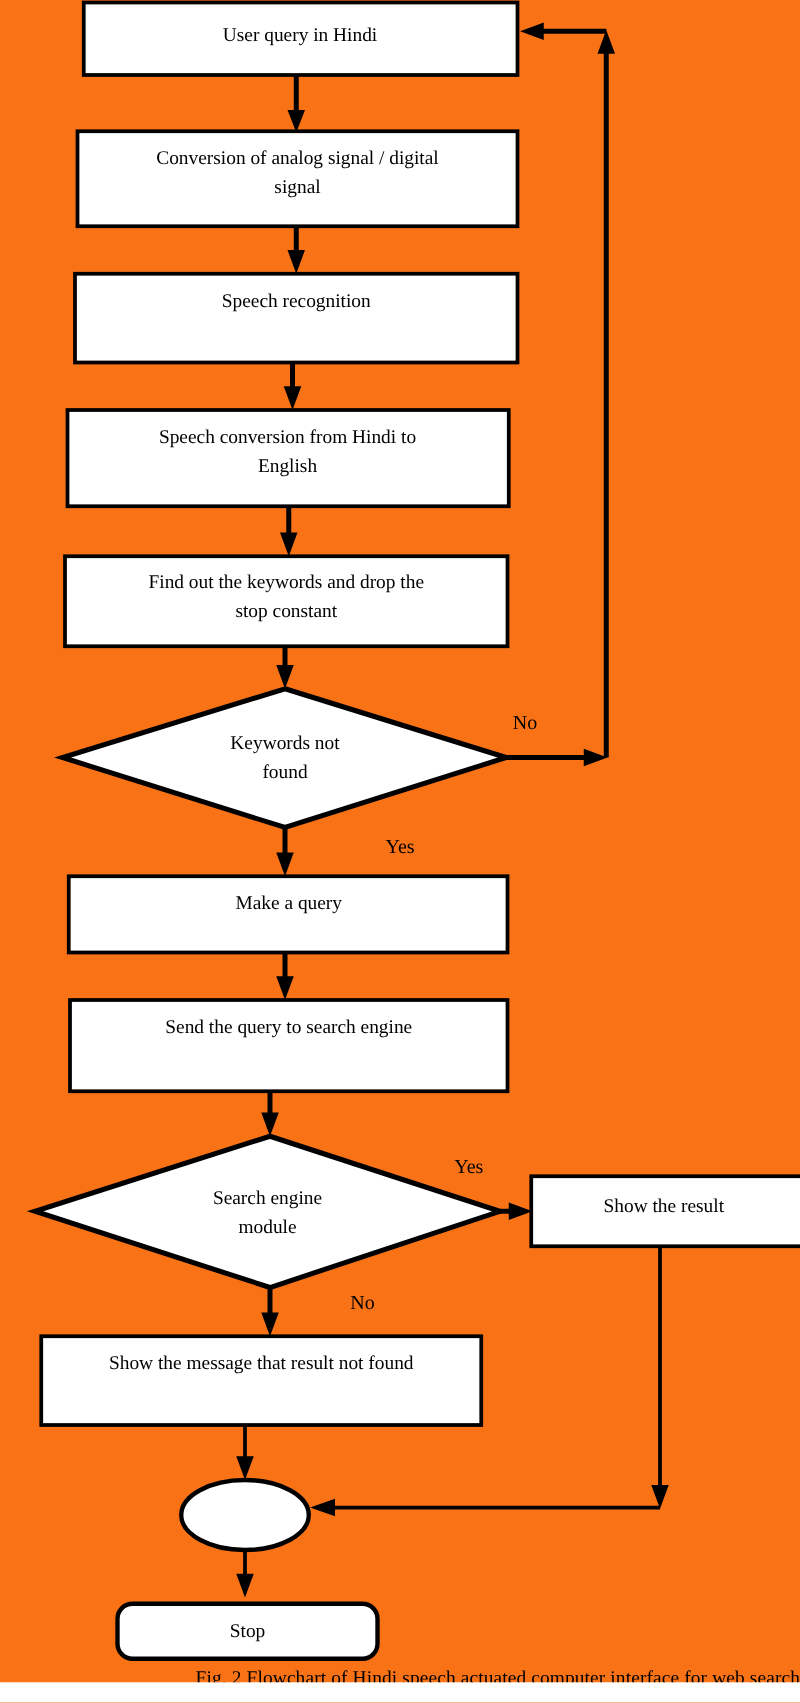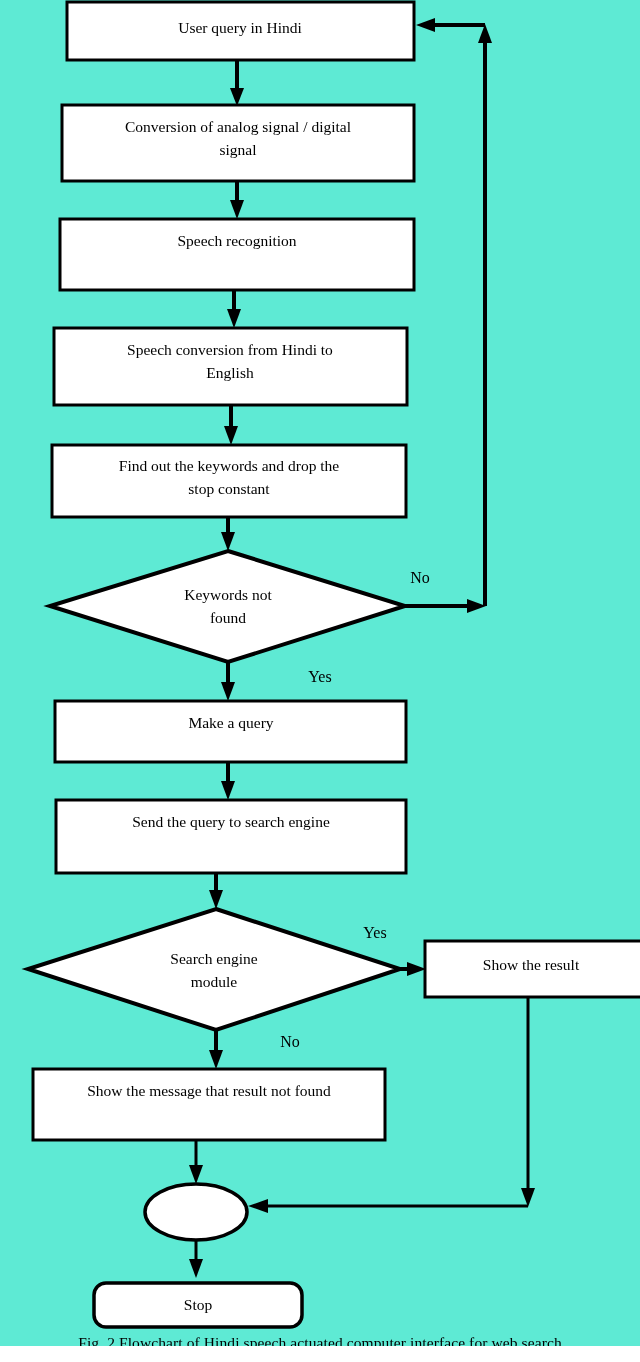--- a/index.html
+++ b/index.html
@@ -8,21 +8,21 @@
     background: #ffffff;
   }
   body {
     font-family: "Liberation Serif", "DejaVu Serif", serif;
     color: #000000;
   }
   #canvas {
     position: relative;
     width: 640px;
     height: 1346px;
-    background: #5eead4;
+    background: #f97316;
     overflow: hidden;
   }
   svg.flow {
     position: absolute;
     left: 0;
     top: 0;
     width: 640px;
     height: 1362px;
   }
   .node-text {
@@ -36,21 +36,21 @@
     font-family: "Liberation Serif", "DejaVu Serif", serif;
     font-size: 16px;
     fill: #000000;
     text-anchor: middle;
   }
   .caption {
     position: absolute;
     left: 0;
     top: 1334px;
     width: 640px;
-    text-align: center;
+    text-align: right;
     font-family: "Liberation Serif", "DejaVu Serif", serif;
     font-size: 15.5px;
     color: #000000;
     letter-spacing: 0.1px;
   }
   .box-shape {
     fill: #ffffff;
     stroke: #000000;
     stroke-width: 3;
   }

